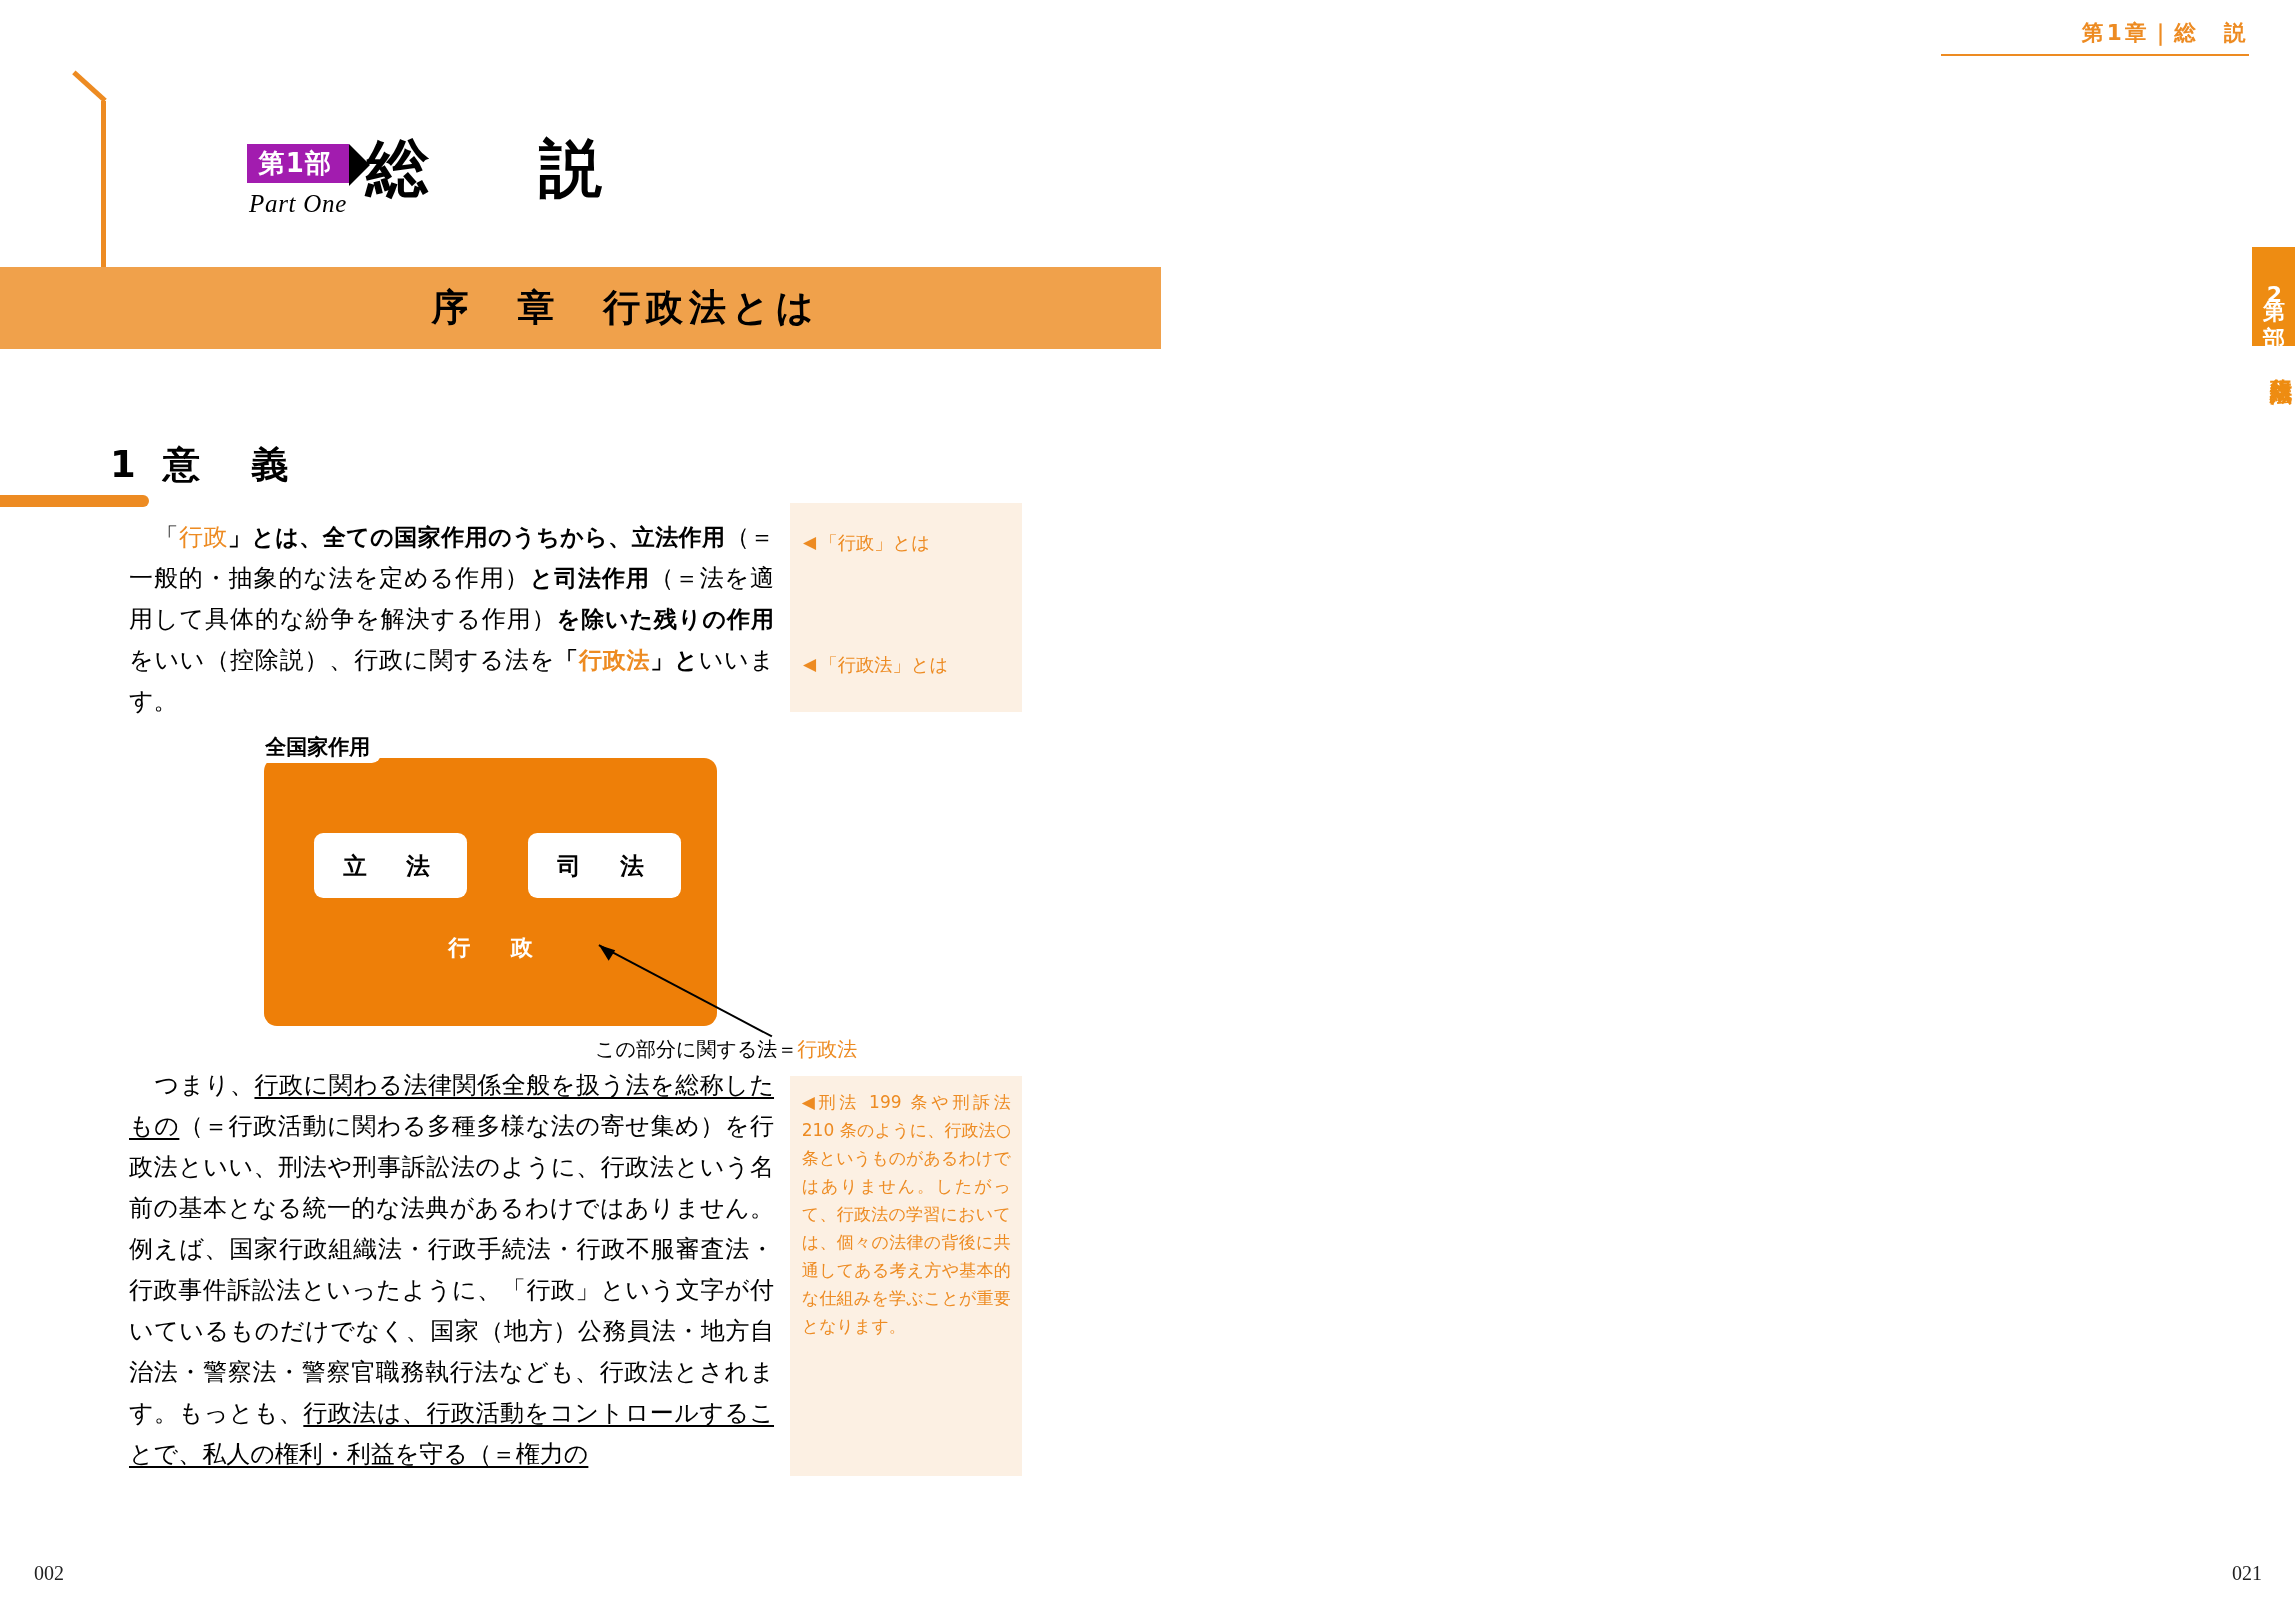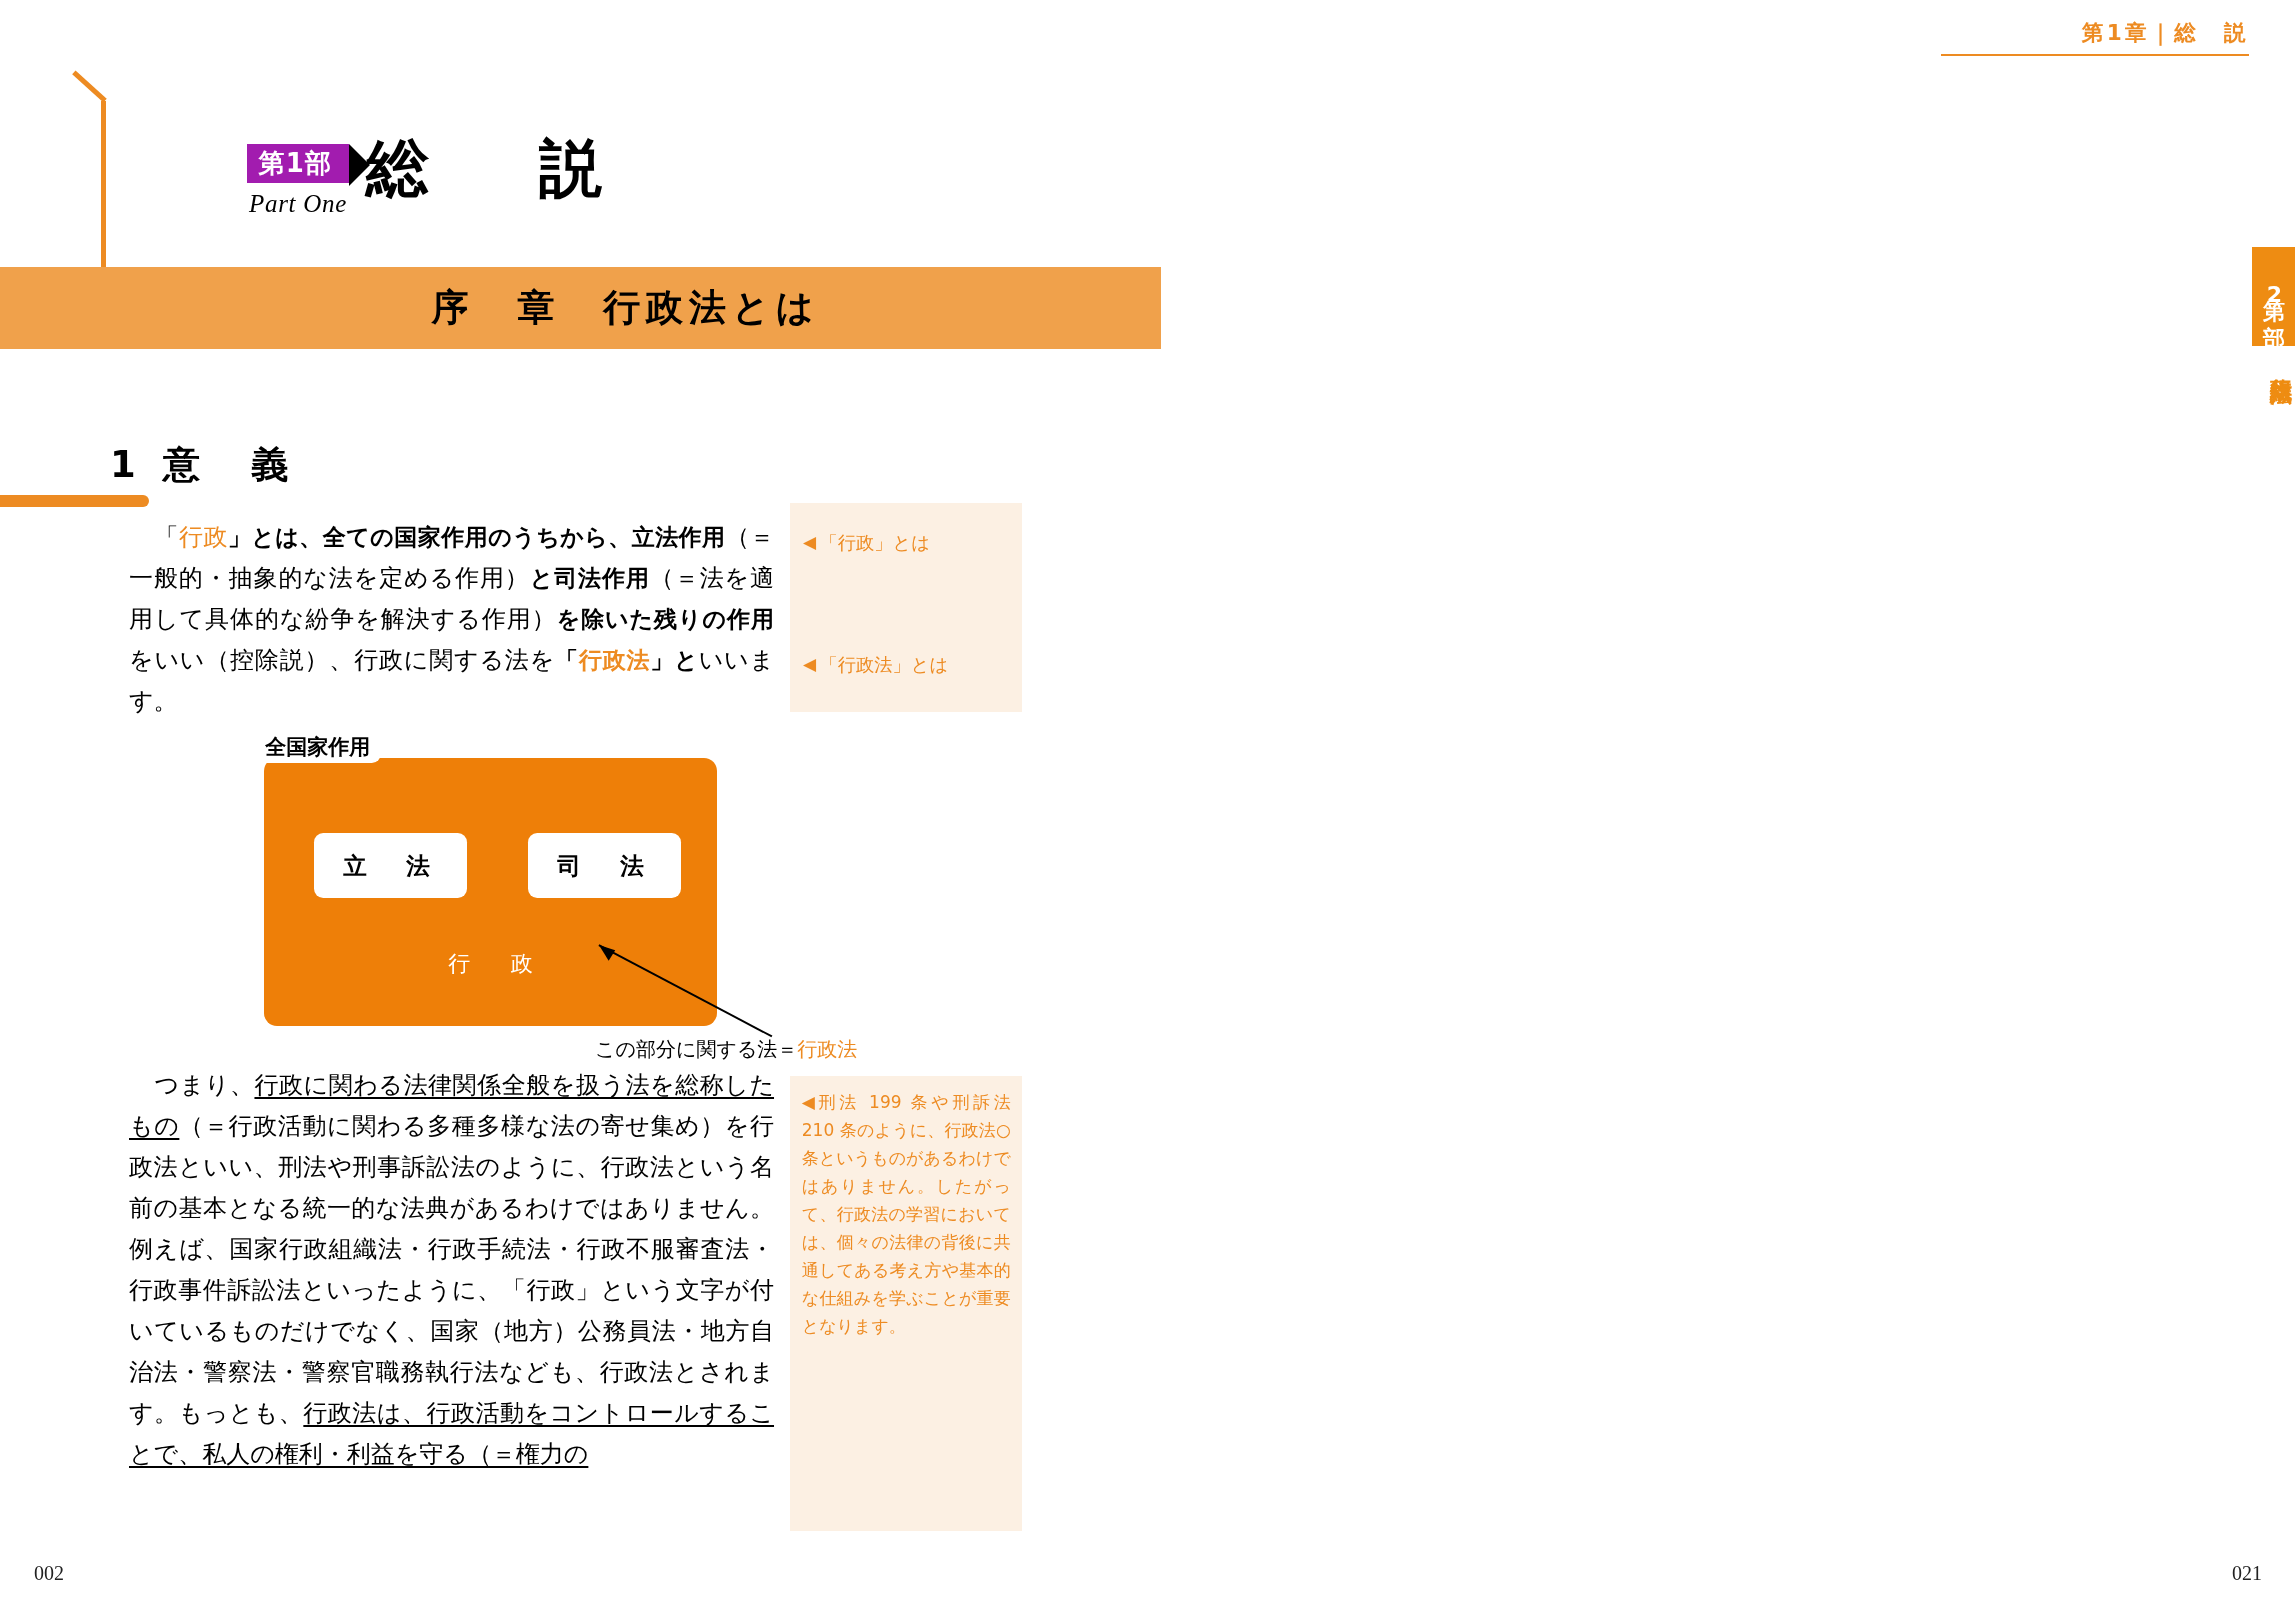--- a/index.html
+++ b/index.html
@@ -73,21 +73,21 @@
   .p2{left:129px;top:1065px;width:645px;}
   .ind{display:inline-block;width:25px;}
   .hl{color:#ED8B22;}
   .bd{font-family:"DejaVu Sans",sans-serif;font-weight:bold;font-size:23px;}
   .ul{text-decoration:underline;text-underline-offset:3.9px;}
 
   .sidenote{
     position:absolute;background:#FCF0E3;
   }
   .sn1{left:790px;top:503px;width:232px;height:209px;}
-  .sn2{left:790px;top:1076px;width:232px;height:455px;}
+  .sn2{left:790px;top:1076px;width:232px;height:400px;}
   .sn-line{
     color:#ED8B22;font-family:"DejaVu Sans",sans-serif;
     font-size:18.3px;line-height:29px;
     display:flex;align-items:flex-start;
   }
   .sn-line .tri{
     flex:0 0 auto;margin-right:3.3px;line-height:29px;font-size:17px;
   }
   .sn1 .sn-line{position:absolute;}
   .sn1 .a{left:13px;top:25px;}
@@ -113,22 +113,22 @@
     position:absolute;background:#ffffff;border-radius:9.2px;
     width:153px;height:65px;top:75px;
     font-family:"DejaVu Sans",sans-serif;font-weight:bold;font-size:23.6px;
     letter-spacing:7.9px;
     display:flex;align-items:center;justify-content:center;
   }
   .dbox.l{left:50px;}
   .dbox.r{left:264px;}
   .dlabel{
     position:absolute;left:0;right:0;top:175px;text-align:center;
-    color:#fff;font-family:"DejaVu Sans",sans-serif;font-weight:normal;
-    font-size:22px;letter-spacing:9.2px;padding-left:9.2px;margin-top:16px;
+    color:#fff;font-family:"DejaVu Sans",sans-serif;font-weight:bold;
+    font-size:22px;letter-spacing:9.2px;padding-left:9.2px;
   }
   .arrow-note{
     position:absolute;left:595px;top:1036px;
     font-family:"DejaVu Sans",sans-serif;font-size:20px;white-space:nowrap;
   }
 
   .pagenum{
     position:absolute;bottom:38px;
     font-family:"Liberation Serif",serif;font-size:20px;color:#222;
   }

